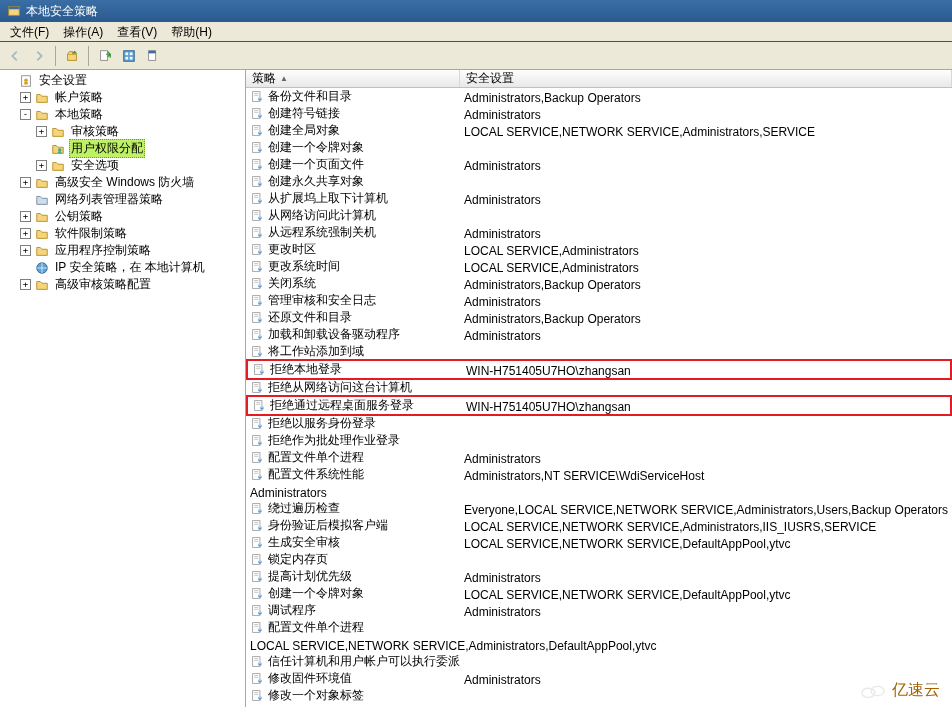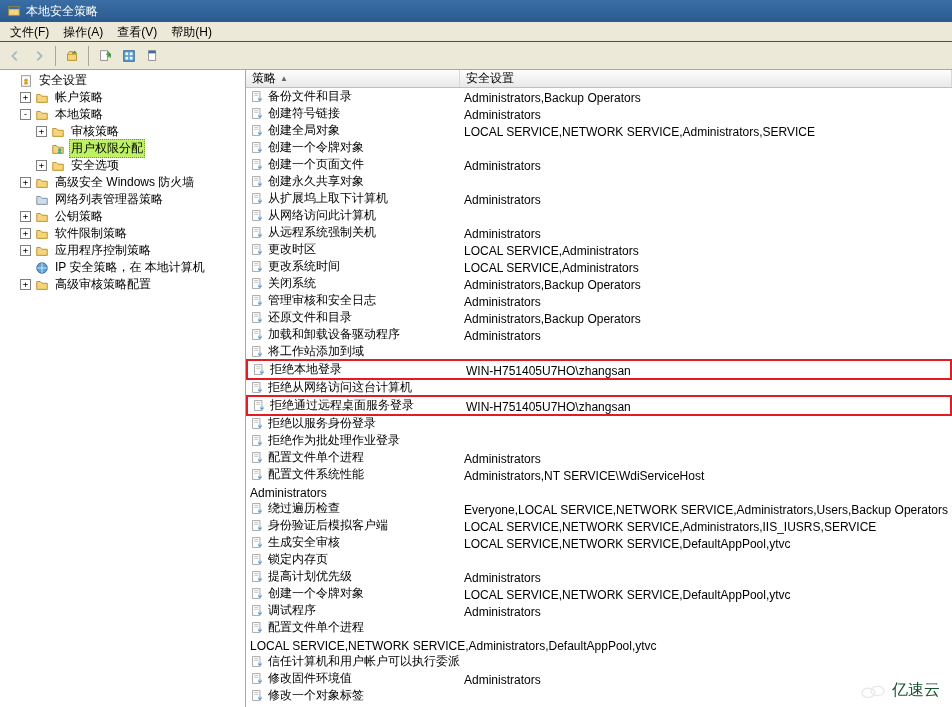--- a/index.html
+++ b/index.html
@@ -97,21 +97,21 @@
 .listrow .cell.c1 { flex:1; }
 .policy-icon { width:14px; height:14px; display:inline-flex; align-items:center; justify-content:center; flex-shrink:0;}
 .highlight-box {
   border: 2px solid #e31c23;
   position:relative;
   margin: -1px 0;
 }
 .watermark {
   position:absolute;
   right:12px; bottom:6px;
-  color:#14532d;
+  color:#a16207;
   font-size:16px;
   display:flex; align-items:center; gap:6px;
   pointer-events:none;
 }
 .watermark svg { opacity:.4; }
 
 .ficon { fill:#f4d47c; stroke:#b58b1b; }
 </style>
 </head>
 <body>

